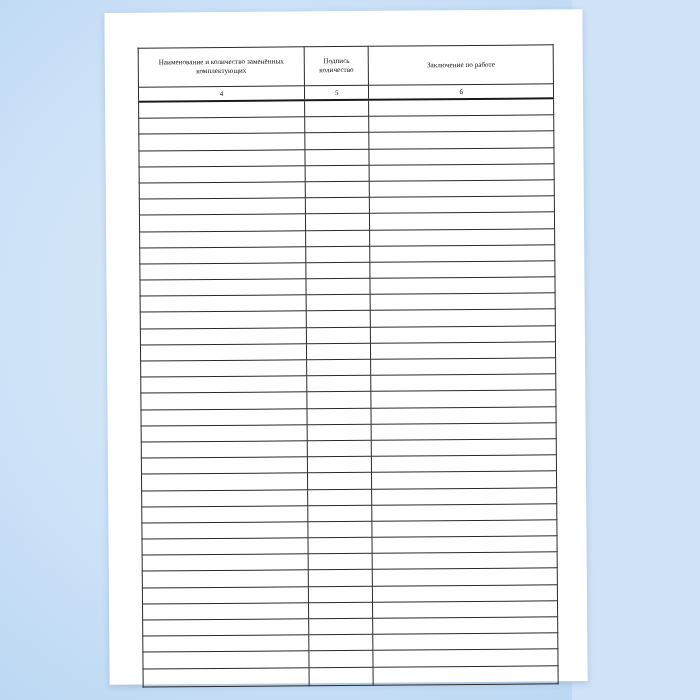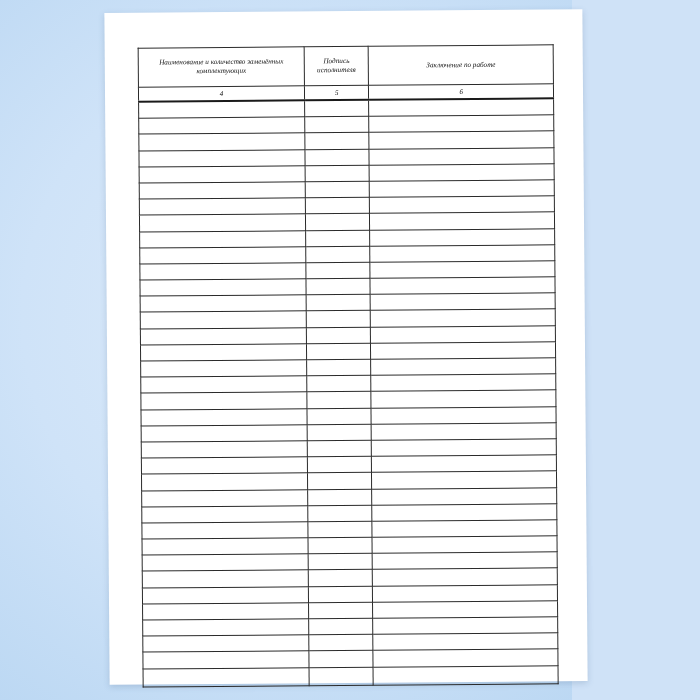--- a/index.html
+++ b/index.html
@@ -10,21 +10,20 @@
     width: 700px;
     height: 700px;
     background: #cfe2f7;
     font-family: "Liberation Serif", serif;
     overflow: hidden;
   }
   #stage {
     position: relative;
     width: 572px;
     height: 700px;
-    font-style: italic;
   }
   
   #bg {
     position: absolute;
     inset: 0;
     background:
       radial-gradient(circle at 50% 45%, #dceaf9 0%, #cfe3f8 55%, #bcd8f3 100%);
   }
   
   #paper {
@@ -97,21 +96,21 @@
 
       <table class="form">
         <colgroup>
           <col class="c1">
           <col class="c2">
           <col class="c3">
         </colgroup>
         <thead>
           <tr>
             <th class="head-cell">Наименование и количество заменённых комплектующих</th>
-            <th class="head-cell">Подпись исполнителя</th>
+            <th class="head-cell">Подпись количество</th>
             <th class="head-cell">Заключение по работе</th>
           </tr>
           <tr class="numrow">
             <td>4</td>
             <td>5</td>
             <td>6</td>
           </tr>
         </thead>
         <tbody id="rows-body">
             <tr class="datarow">

